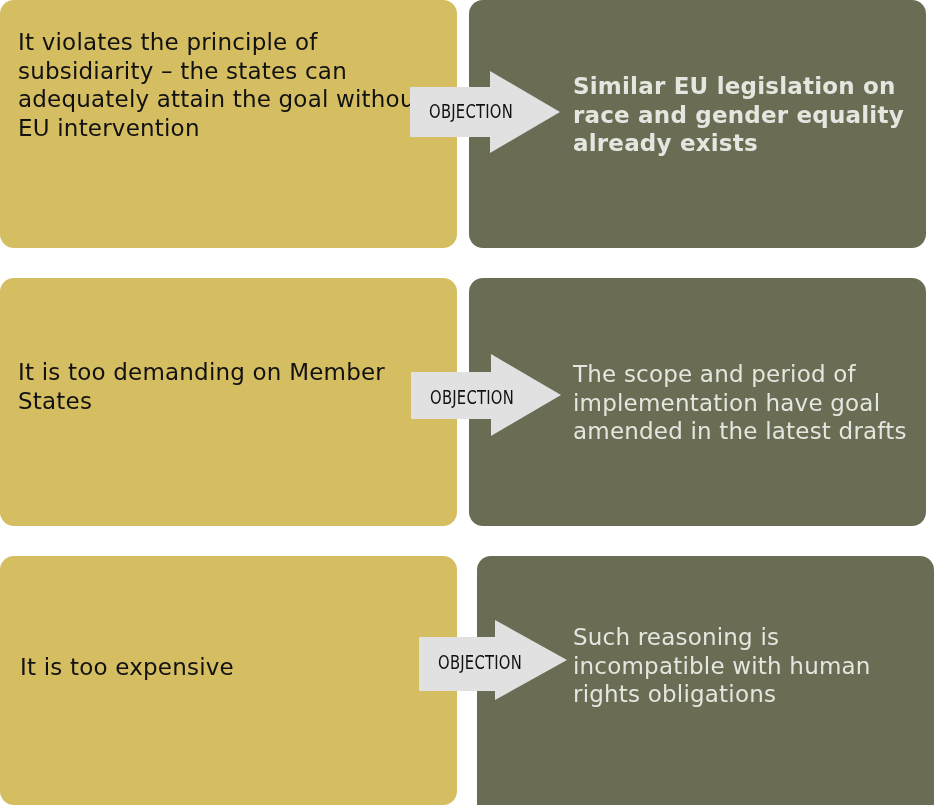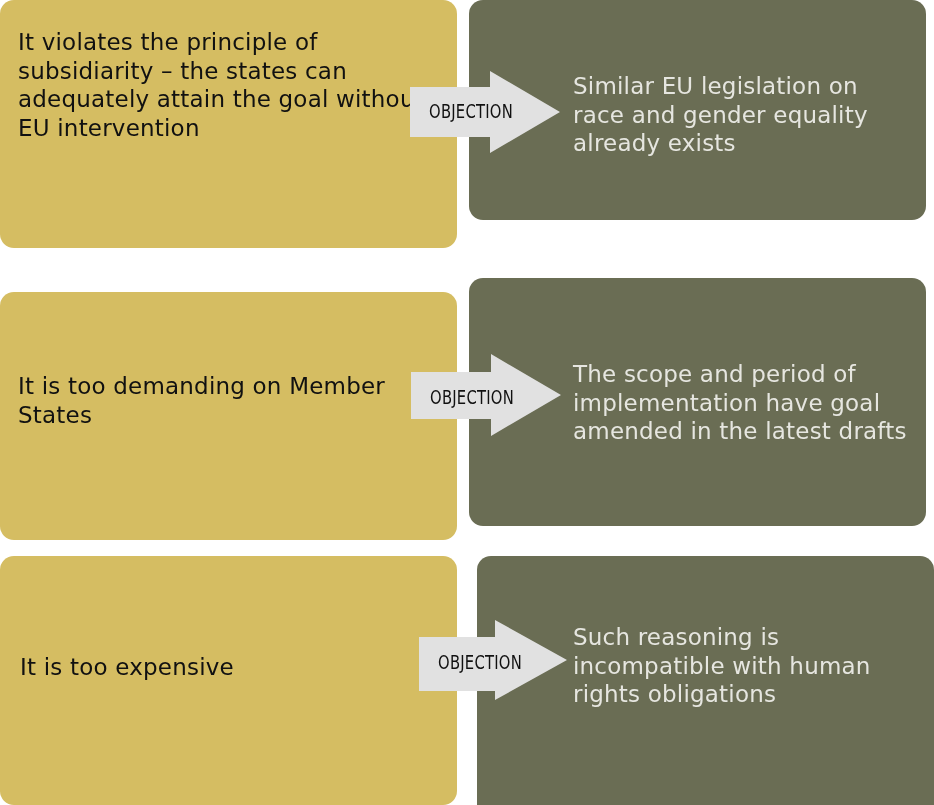--- a/index.html
+++ b/index.html
@@ -15,31 +15,31 @@
       font-family: "DejaVu Sans Condensed", "Liberation Sans Narrow", "Liberation Sans", sans-serif;
       font-stretch: condensed; font-size: 20px; color: #111111; letter-spacing: 0.3px;
       transform: scaleX(0.82); transform-origin: center; }
   </style>
 </head>
 <body>
 
 <div class="box claim" style="left:0; top:0; width:457px; height:248px;">
   <div class="txt" style="left:18px; top:28px; width:420px;">It violates the principle of subsidiarity – the states can adequately attain the goal without EU intervention</div>
 </div>
-<div class="box response" style="left:469px; top:0; width:457px; height:220px;">
+<div class="box response" style="left:469px; top:0; width:457px; height:248px;font-weight:bold;">
   <div class="txt" style="left:104px; top:72px; width:340px;">Similar EU legislation on race and gender equality already exists</div>
 </div>
 <div class="arrow" style="left:410px; top:71px;">
   <svg width="152" height="82">
     <polygon points="0,16 80,16 80,0 150,41 80,82 80,66 0,66" fill="#e1e1e1"></polygon>
   </svg>
   <div class="arrow-label" style="top:28px;">OBJECTION</div>
 </div>
 
-<div class="box claim" style="left:0; top:292px; width:457px; height:248px;">
+<div class="box claim" style="left:0; top:278px; width:457px; height:248px;">
   <div class="txt" style="left:18px; top:80px; width:420px;">It is too demanding on Member States</div>
 </div>
 <div class="box response" style="left:469px; top:278px; width:457px; height:248px;">
   <div class="txt" style="left:104px; top:82px; width:340px;">The scope and period of implementation have goal amended in the latest drafts</div>
 </div>
 <div class="arrow" style="left:411px; top:354px;">
   <svg width="152" height="82">
     <polygon points="0,18 80,18 80,0 150,41 80,82 80,65 0,65" fill="#e1e1e1"></polygon>
   </svg>
   <div class="arrow-label" style="top:31px;">OBJECTION</div>

